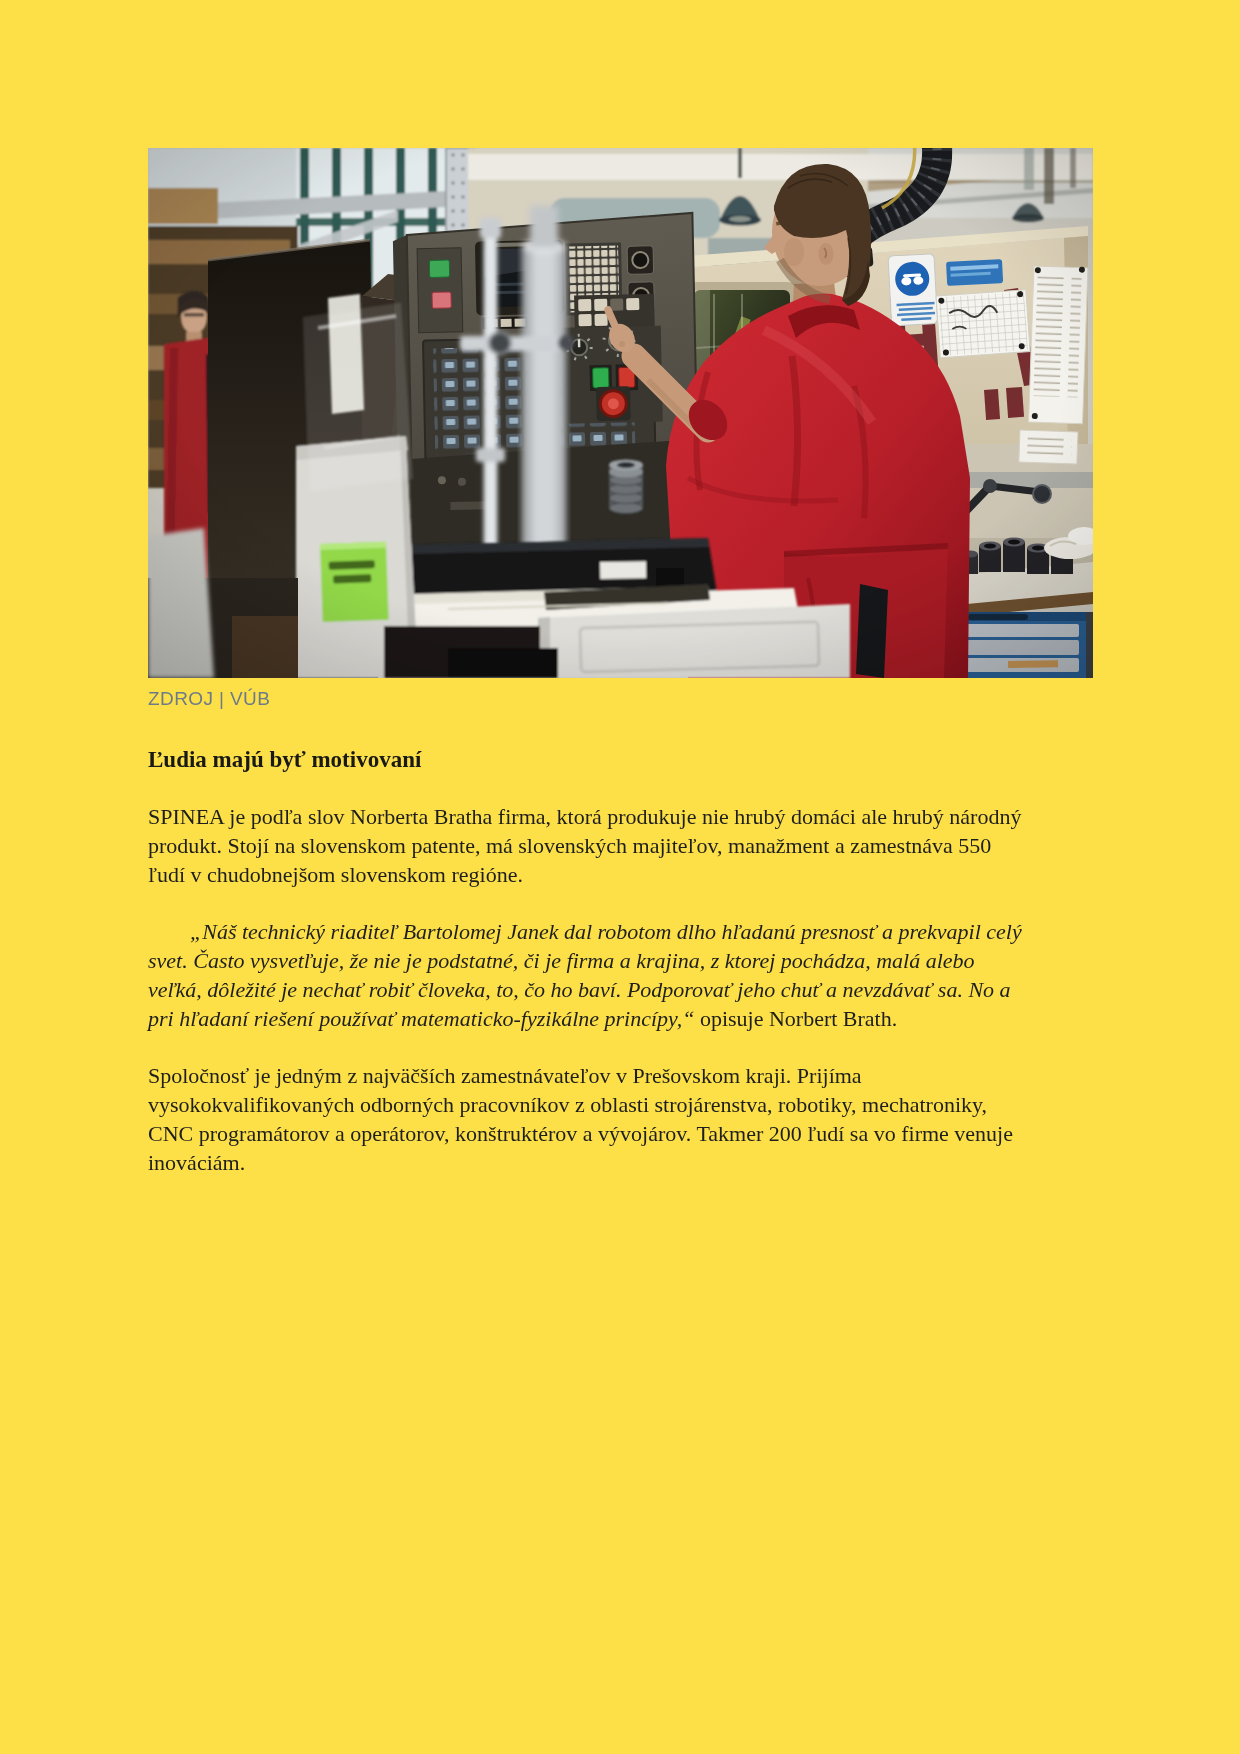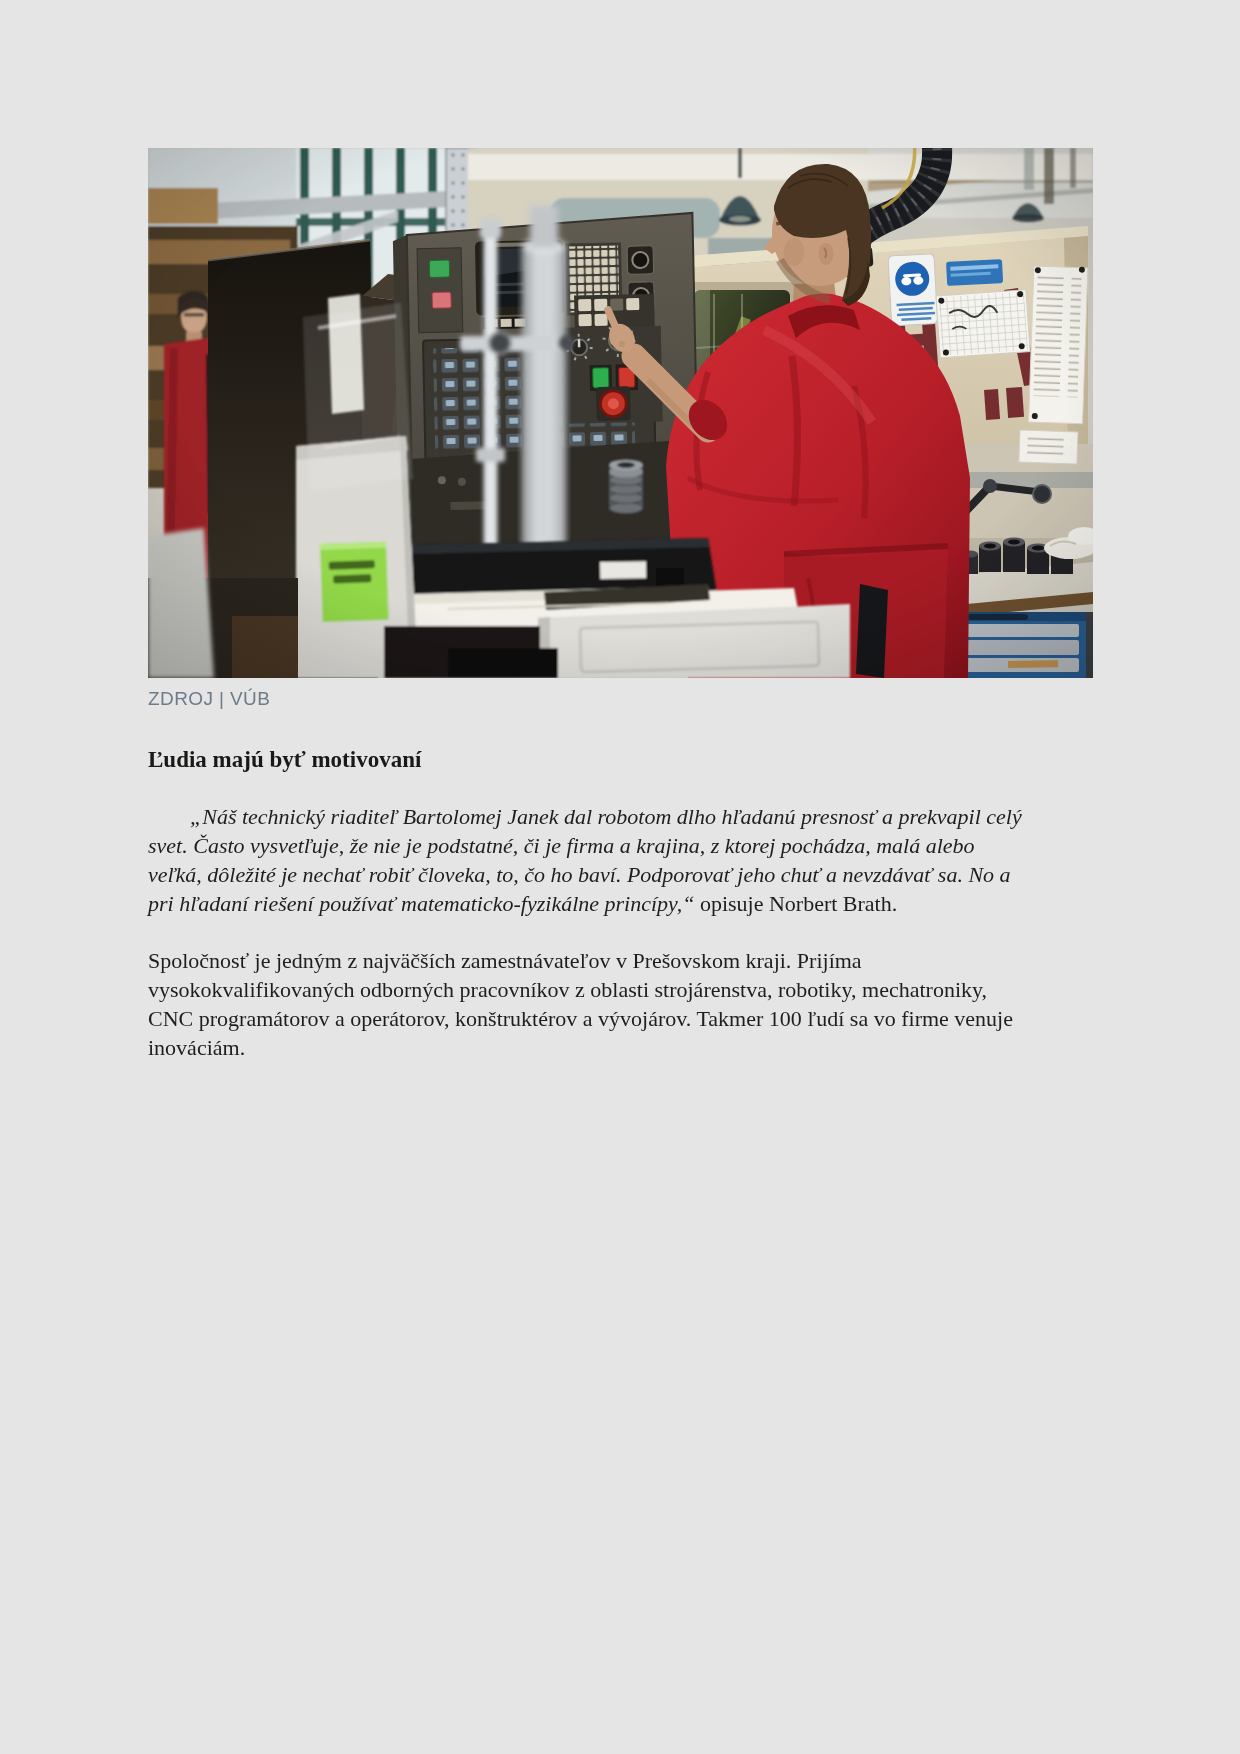--- a/index.html
+++ b/index.html
@@ -12,21 +12,21 @@
     height: 1754px;
     overflow: hidden;
     font-family: "Liberation Serif", serif;
     color: #1e1e1c;
   }
   .page {
     box-sizing: border-box;
     width: 1240px;
     height: 1754px;
     padding: 148px 147px 0 148px;
-    background: #e5e5e5;
+    background: #fde047;
   }
   figure.article-figure {
     margin: 0;
     width: 945px;
   }
   .photo-frame {
     width: 945px;
     height: 530px;
     overflow: hidden;
     background: #ccc9c0;
@@ -460,18 +460,19 @@
         </g>
 
         <rect width="945" height="530" fill="url(#gVig)"></rect>
       </svg>
     </div>
     <figcaption class="source-caption">ZDROJ | VÚB</figcaption>
   </figure>
 
   <h1 class="article-heading">Ľudia majú byť motivovaní</h1>
 
+  <p class="article-paragraph">SPINEA je podľa slov Norberta Bratha firma, ktorá produkuje nie hrubý domáci ale hrubý národný produkt. Stojí na slovenskom patente, má slovenských majiteľov, manažment a zamestnáva 550 ľudí v chudobnejšom slovenskom regióne.</p>
 
   <p class="article-paragraph"><span class="quote-italic">„Náš technický riaditeľ Bartolomej Janek dal robotom dlho hľadanú presnosť a prekvapil celý svet. Často vysvetľuje, že nie je podstatné, či je firma a krajina, z ktorej pochádza, malá alebo veľká, dôležité je nechať robiť človeka, to, čo ho baví. Podporovať jeho chuť a nevzdávať sa. No a pri hľadaní riešení používať matematicko-fyzikálne princípy,“</span><span class="quote-attrib"> opisuje Norbert Brath.</span></p>
 
-  <p class="article-paragraph">Spoločnosť je jedným z najväčších zamestnávateľov v Prešovskom kraji. Prijíma vysokokvalifikovaných odborných pracovníkov z oblasti strojárenstva, robotiky, mechatroniky, CNC programátorov a operátorov, konštruktérov a vývojárov. Takmer 100 ľudí sa vo firme venuje inováciám.</p>
+  <p class="article-paragraph">Spoločnosť je jedným z najväčších zamestnávateľov v Prešovskom kraji. Prijíma vysokokvalifikovaných odborných pracovníkov z oblasti strojárenstva, robotiky, mechatroniky, CNC programátorov a operátorov, konštruktérov a vývojárov. Takmer 200 ľudí sa vo firme venuje inováciám.</p>
 
 </div>
 
 </body></html>

